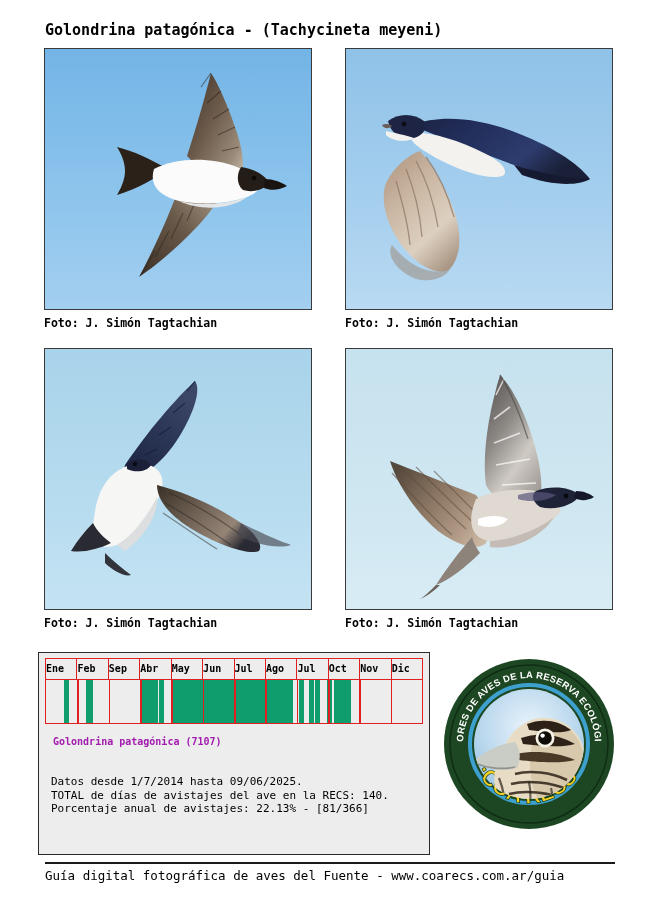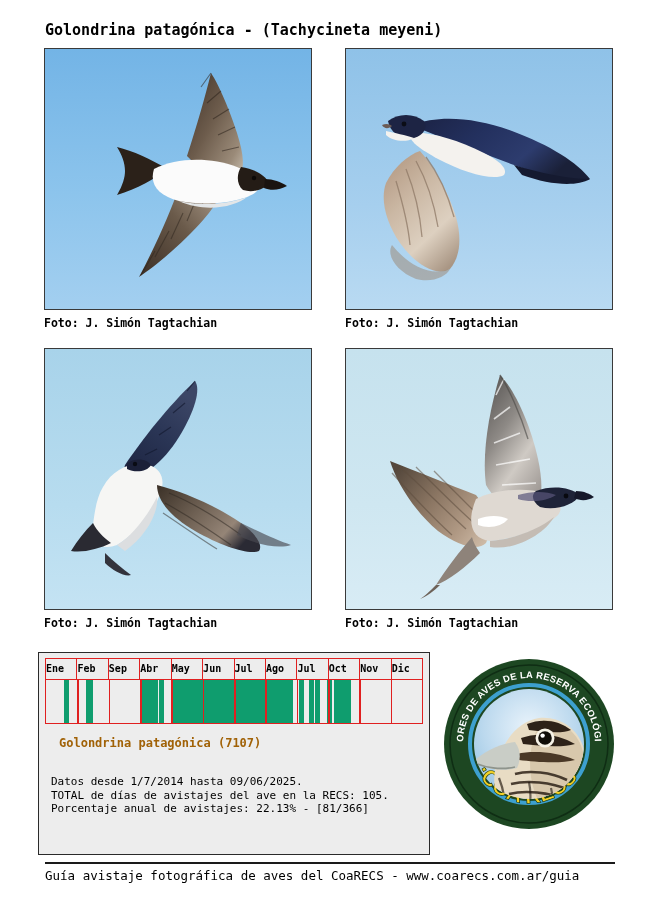--- a/index.html
+++ b/index.html
@@ -77,22 +77,22 @@
     overflow:hidden;
   }
   .cal-grid { position:absolute; inset:0; pointer-events:none; z-index:3;}
   .cal-grid span {
     position:absolute; top:0; bottom:0; width:1.5px; background:#e02020;
   }
   .bars { position:absolute; inset:0; z-index:2; }
   .bars i { position:absolute; top:0; bottom:0; background:#0f9d6e; display:block; }
 
   .sp-name {
-    position:absolute; left:20px; top:83px;
-    font-size:12px; font-weight:bold; color:#a16207; white-space:nowrap;
+    position:absolute; left:14px; top:83px;
+    font-size:10px; font-weight:bold; color:#a21caf; white-space:nowrap;
   }
   .sp-en {
     position:absolute; left:12px; top:100px;
     font-size:11.5px; color:#000; white-space:nowrap;
   }
   .stats {
     position:absolute; left:12px; top:122px;
     font-size:11px; color:#000; line-height:13.6px;
   }
   .stats div { white-space:nowrap; }
@@ -386,21 +386,21 @@
             <span style="left: 83.3333%;"></span>
             <span style="left: 91.6667%;"></span>
           </div>
       </div>
     </div>
 
     <div class="sp-name">Golondrina patagónica (7107)</div>
 
     <div class="stats">
       <div>Datos desde 1/7/2014 hasta 09/06/2025.</div>
-      <div>TOTAL de días de avistajes del ave en la RECS: 105.</div>
+      <div>TOTAL de días de avistajes del ave en la RECS: 140.</div>
       <div>Porcentaje anual de avistajes: 22.13% - [81/366]</div>
     </div>
 
   </div>
 
   <div class="logo">
     <svg width="172" height="172" viewBox="0 0 172 172">
       <defs>
         <path id="arcTop" d="M 20,86 A 66,66 0 0 1 152,86" fill="none"></path>
         <path id="arcBot" d="M 27,86 A 59,59 0 0 0 145,86" fill="none"></path>
@@ -445,15 +445,15 @@
           <path d="M72,116 C86,112 108,114 124,122 M68,126 C84,122 108,124 126,132 M66,136 C82,132 106,134 124,142" stroke="#2e2218" stroke-width="2.6" fill="none" opacity="0.85"></path>
           <path d="M56,120 C60,130 62,140 62,150" stroke="#2e2218" stroke-width="2.2" fill="none" opacity="0.7"></path>
           <path d="M86,124 C88,134 88,142 86,150" stroke="#1a140e" stroke-width="2.2" fill="none" opacity="0.6"></path>
           <path d="M108,130 C110,138 110,146 108,152" stroke="#1a140e" stroke-width="2.2" fill="none" opacity="0.6"></path>
         </g>
       </g>
     </svg>
   </div>
 
   <div class="footer-rule"></div>
-  <div class="footer">Guía avistaje fotográfica de aves del CoaRECS - www.coarecs.com.ar/guia</div>
+  <div class="footer">Guía digital fotográfica de aves del Fuente - www.coarecs.com.ar/guia</div>
 
 </div>
 
 </body></html>

